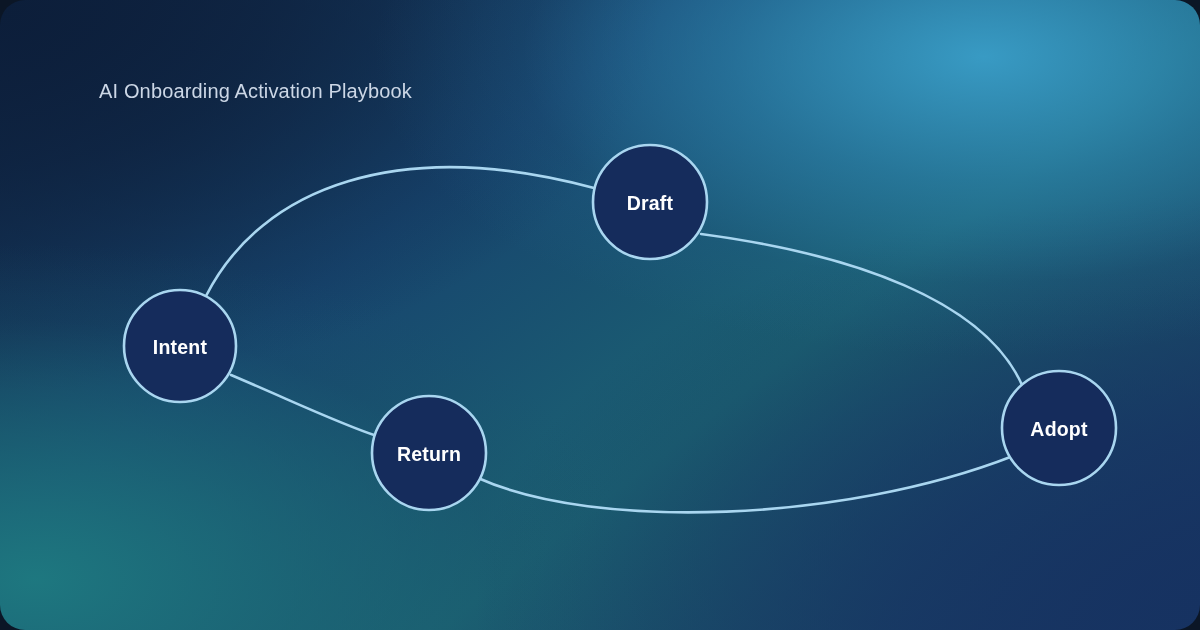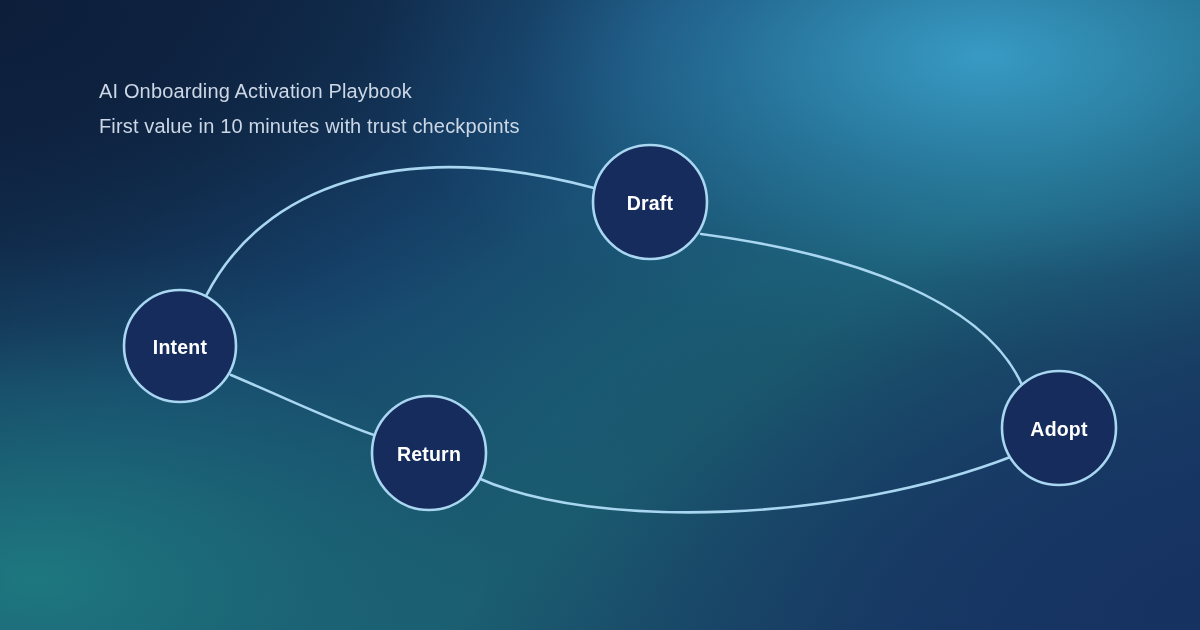--- a/index.html
+++ b/index.html
@@ -14,20 +14,21 @@
     height: 630px;
     overflow: hidden;
     font-family: "Liberation Sans", sans-serif;
     background-color: #14518a;
     background-image:
       radial-gradient(62% 58% at 82% 9%, rgba(58,158,200,0.95) 0%, rgba(49,140,184,0.55) 34%, rgba(38,108,152,0.18) 62%, rgba(30,80,125,0.0) 82%),
       radial-gradient(58% 62% at 3% 92%, rgba(30,121,128,0.97) 0%, rgba(28,107,119,0.62) 38%, rgba(25,83,103,0.22) 66%, rgba(22,62,90,0.0) 86%),
       radial-gradient(70% 74% at 101% 96%, rgba(22,50,97,0.98) 0%, rgba(22,50,97,0.70) 36%, rgba(21,46,88,0.26) 66%, rgba(20,42,80,0.0) 88%),
       radial-gradient(64% 70% at 0% 2%, rgba(12,30,58,0.99) 0%, rgba(13,32,61,0.72) 34%, rgba(14,36,68,0.28) 64%, rgba(15,40,74,0.0) 86%),
       linear-gradient(142deg, #10233f 0%, #17456e 34%, #1b6173 62%, #1a3664 100%);
+    border-radius: 25px;
   }
 
   
   .caption {
     position: absolute;
     left: 99px;
     top: 74px;
     z-index: 4;
   }
   .caption-line {
@@ -67,21 +68,20 @@
     letter-spacing: 0.2px;
   }
 </style>
 </head>
 <body>
 
 <div id="canvas">
 
   <div class="caption">
     <div class="caption-line">AI Onboarding Activation Playbook</div>
-    <div class="caption-line">First value in 10 minutes with trust checkpoints</div>
   </div>
 
   <svg id="graph" viewBox="0 0 1200 630">
     <g>
       <path class="edge" d="M 206 296 C 262 186 400 136 594 188"></path>
       <path class="edge" d="M 701 234 C 852 254 984 300 1022 385"></path>
       <path class="edge" d="M 231 375 C 290 400 340 424 377 436"></path>
       <path class="edge" d="M 478 478 C 596 531 844 522 1013 456"></path>
     </g>
 

